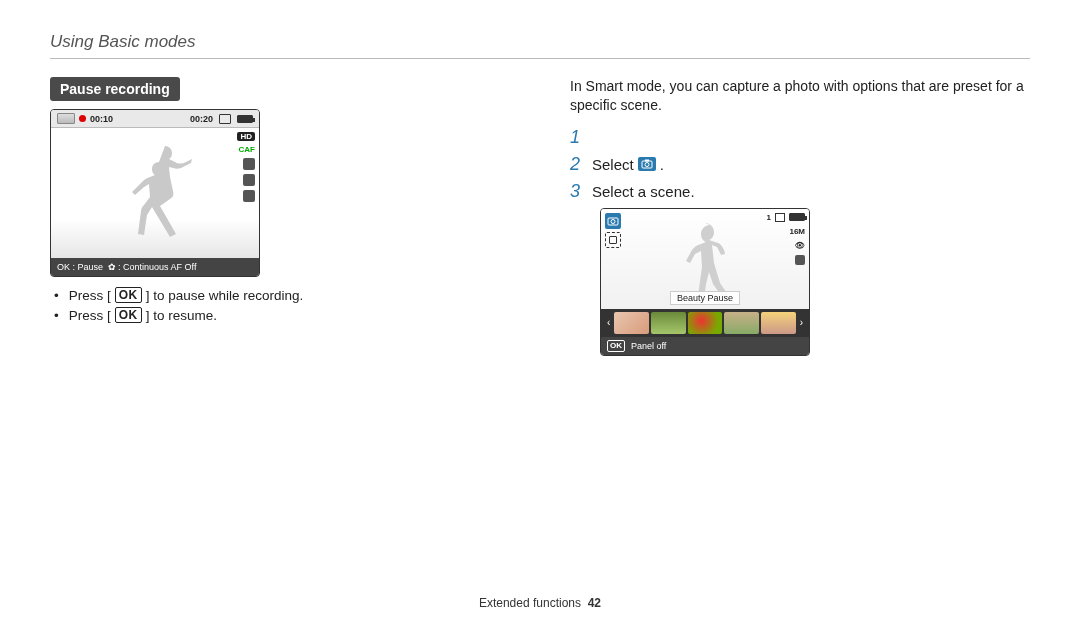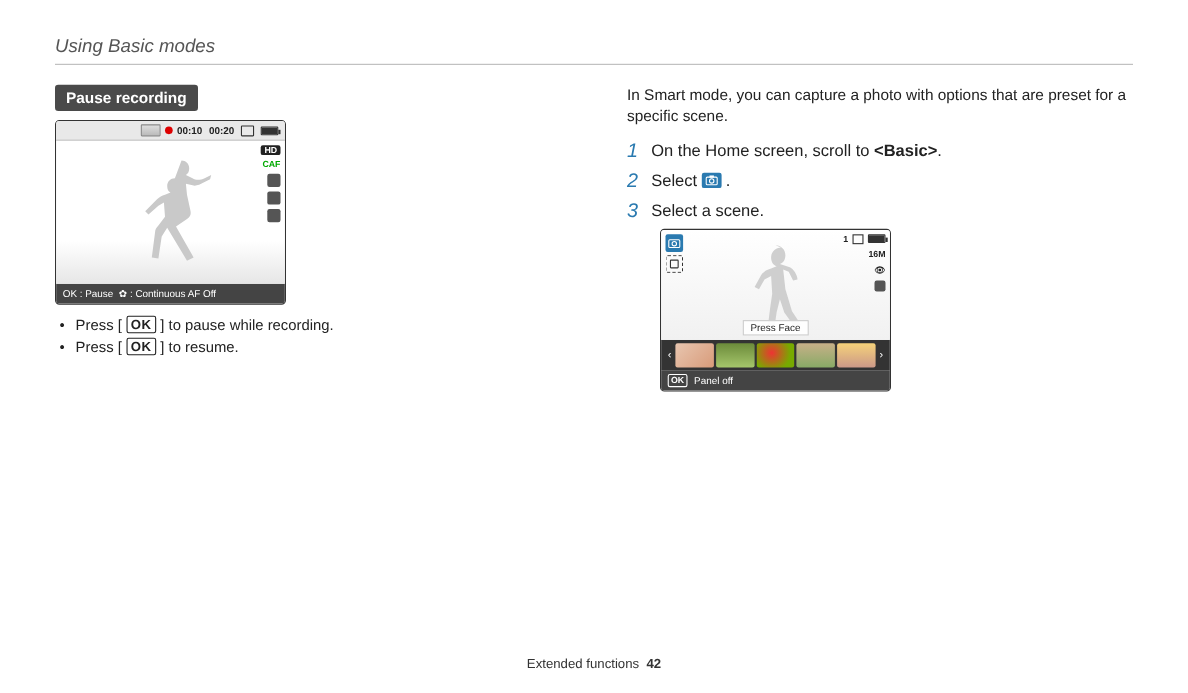--- a/index.html
+++ b/index.html
@@ -17,21 +17,21 @@
   .stepnum { font-style: italic; color: #2a7ab0; font-size: 18px; font-weight: 500; min-width: 14px; display: inline-block; }
   .ok-btn { display:inline-block; font-weight:700; font-family: Arial, sans-serif; font-size: 12px; letter-spacing:0.5px; border:1px solid #222; border-radius:2px; padding:0 3px; line-height:14px; background:#fff; }
   .bullets { margin-top: 10px; }
   .bullets li { list-style: none; font-size: 13.5px; margin-bottom: 4px; display:flex; align-items:center; gap:4px; }
   .bullets li::before { content: "•"; margin-right: 6px; margin-left: 4px; }
   .footer { position: absolute; bottom: 20px; left: 0; right: 0; text-align: center; font-size: 12px; color: #333; }
   .footer .pg { font-weight: 700; }
 
   
   .shot { border: 1px solid #333; border-radius: 4px; overflow: hidden; background: #fafafa; font-size: 10px; }
-  .shot .topbar { height: 18px; background: #e9e9e9; border-bottom: 1px solid #bbb; display:flex; align-items:center; padding:0 6px; gap:6px; justify-content:flex-end; }
+  .shot .topbar { height: 18px; background: #e9e9e9; border-bottom: 1px solid #bbb; display:flex; align-items:center; padding:0 6px; gap:6px; justify-content:space-between; }
   .shot .botbar { height: 18px; background: #444; color:#fff; display:flex; align-items:center; padding:0 6px; gap:6px; font-size:9px; }
   .dancer-area { position: relative; height: 130px; background: linear-gradient(#fff 0%, #fff 70%, #e6e6e6 100%); }
   .record-dot { width:7px;height:7px;background:#d00;border-radius:50%;display:inline-block; }
   .timer { font-weight:700; font-size:9px; color:#222; }
   .right-icons { position:absolute; right:4px; top:4px; display:flex; flex-direction:column; gap:4px; align-items:flex-end; font-size:8px; font-weight:700;margin-left:40px; }
   .hd-badge { background:#222;color:#fff;padding:0 3px;border-radius:2px;font-size:8px;}
   .caf { color:#0a0; font-size:8px; font-weight:700; }
   .mini-icon { width:12px;height:12px;background:#555;border-radius:2px; }
   .battery { width:16px;height:8px;border:1px solid #333;border-radius:1px;position:relative;display:inline-block;}
   .battery::after{content:"";position:absolute;right:-3px;top:2px;width:2px;height:4px;background:#333;}
@@ -118,23 +118,20 @@
         </li>
       </ul>
     </div>
 
     <div class="col">
       <p class="body-text">In Smart mode, you can capture a photo with options that are preset for a specific scene.</p>
 
       <ol class="steps">
         <li>
           <span class="stepnum">1</span>
-          <span>
-            <span>On the Home screen, scroll to </span><span class="bold-angle">&lt;Basic&gt;</span><span>.</span>
-          </span>
         </li>
         <li>
           <span class="stepnum">2</span>
           <span style="display:flex;align-items:center;gap:4px;">
             <span>Select </span>
             <span class="sel-icon">
               <svg width="12" height="10" viewBox="0 0 12 10">
                   <rect x="1" y="2" width="10" height="7" rx="1" fill="none" stroke="#fff" stroke-width="1"></rect>
                   <circle cx="6" cy="5.5" r="2" fill="none" stroke="#fff" stroke-width="1"></circle>
                   <rect x="4" y="0.5" width="4" height="2" fill="#fff"></rect>
@@ -170,21 +167,21 @@
             </span>
             <span>16M</span>
             <span>👁</span>
             <span class="mini-icon" style="width:10px;height:10px;"></span>
           </div>
           <div class="child">
             <svg viewBox="0 0 60 80">
                 <path fill="#cfcfcf" d="M30 4c5 0 9 4 9 9 0 4-2 7-5 8l9 3c3 1 7 7 7 11l-4 1-4-8-5-2 2 18 6 20 8 12-5 3-10-14-4-12-3 12-2 14-6-1 2-16 2-14-1-16-6 3-5 9-4-2 6-11c2-3 5-5 9-6l5-2c-3-1-5-4-5-8 0-5 4-9 9-9z"></path>
               </svg>
           </div>
-          <div class="scene-label">Press Face</div>
+          <div class="scene-label">Beauty Pause</div>
         </div>
         <div class="thumbs">
           <span class="nav">‹</span>
           <div class="th" style="background:linear-gradient(135deg,#e8c6b0,#d89b7a);"></div>
           <div class="th" style="background:linear-gradient(#6b8a3a,#a5c66b);"></div>
           <div class="th" style="background:radial-gradient(circle at 40% 40%,#e33,#7a0 70%);"></div>
           <div class="th" style="background:linear-gradient(#c7b088,#8a6);"></div>
           <div class="th" style="background:linear-gradient(#f5d27a,#c98);position:relative;"></div>
           <span class="nav">›</span>
         </div>

